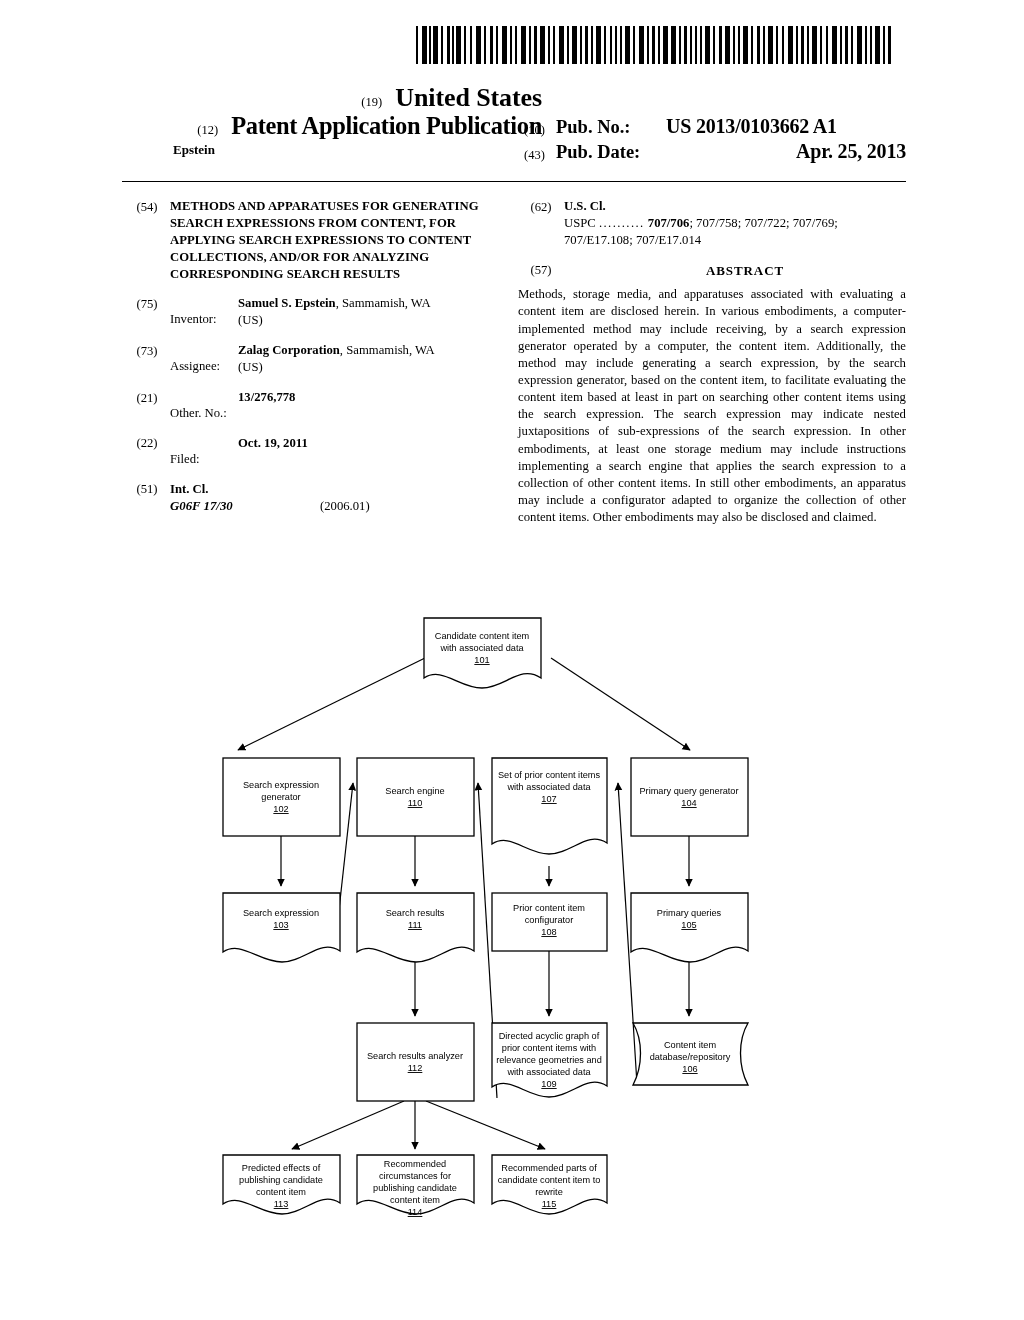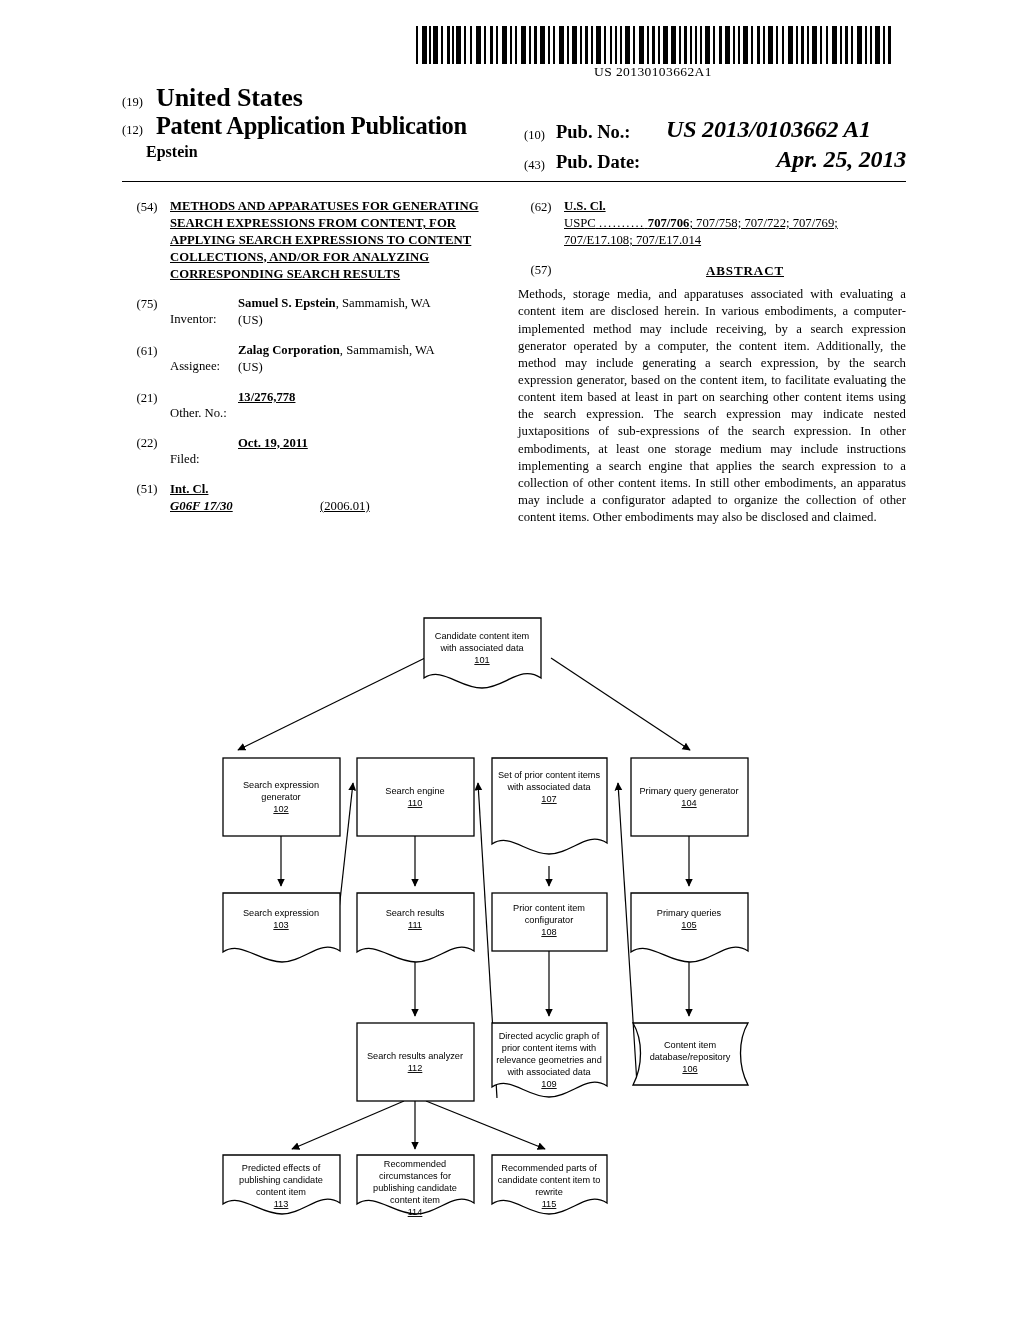--- a/index.html
+++ b/index.html
@@ -47,58 +47,57 @@
   .masthead {
     position: absolute;
     left: 122px;
     top: 84px;
     width: 784px;
     height: 92px;
   }
   .mh-left { position: absolute; left: 0; top: 0; width: 420px; }
   .mh-right { position: absolute; left: 402px; top: 30px; width: 390px; }
 
-  .row19, .row12, .row-inventor { display: flex; align-items: baseline; }
+  .row19, .row12, .row-inventor { display: flex; align-items: baseline; justify-content: flex-end; }
   .tagnum {
     font-size: 12.5px;
     width: 34px;
     flex: 0 0 34px;
   }
   .title-us {
     font-size: 26px;
     font-weight: bold;
     line-height: 1.08;
     letter-spacing: -0.1px;
   }
   .title-pap {
     font-size: 24.5px;
     font-weight: bold;
     line-height: 1.12;
     letter-spacing: -0.35px;
   }
   .inventor-name {
-    font-size: 16px;
-    font-weight: bold;
-    margin-left: 24px;
+    font-size: 13px;
+    font-weight: bold;
+    margin-left: 51px;
     line-height: 1.3;
     padding-top: 2px;
   }
 
   .pubrow { display: flex; align-items: flex-end; line-height: 1.25; }
   .pubrow .tagnum { width: 32px; flex: 0 0 32px; font-size: 12.5px; }
   .publabel {
     font-size: 18.5px;
     font-weight: bold;
     flex: 0 0 110px;
   }
   .pubvalue {
-    font-size: 24px;
+    font-size: 20px;
     font-weight: bold;
     letter-spacing: -0.2px;
-    font-style: italic;
   }
   .pubvalue.right {
     flex: 1;
     text-align: right;
     padding-right: 8px;
   }
 
   .rule-top {
     position: absolute;
     left: 122px;
@@ -123,21 +122,21 @@
   }
 
   .fld { display: flex; margin-bottom: 13px; }
   .fld .code {
     flex: 0 0 46px;
     font-size: 12.7px;
     line-height: 1.33;
     padding-top: 0.5px;
     text-align: center;
   }
-  .fld .body { flex: 1; font-size: 12.7px; line-height: 1.33; text-decoration: underline; }
+  .fld .body { flex: 1; font-size: 12.7px; line-height: 1.33; }
 
   .inv-title {
     font-weight: bold;
     font-size: 12.9px;
     line-height: 1.34;
     letter-spacing: 0.05px;
   }
 
   .lbl {
     display: inline-block;
@@ -289,21 +288,20 @@
         <rect x="437" y="0" width="2" height="38"></rect>
         <rect x="443" y="0" width="5" height="38"></rect>
         <rect x="451" y="0" width="2" height="38"></rect>
         <rect x="456" y="0" width="2" height="38"></rect>
         <rect x="461" y="0" width="5" height="38"></rect>
         <rect x="469" y="0" width="2" height="38"></rect>
         <rect x="474" y="0" width="3" height="38"></rect>
       </g>
     </svg>
   </div>
-  <div class="barcode-number">US 20130103662A1</div>
 
   <div class="masthead">
     <div class="mh-left">
       <div class="row19">
         <span class="tagnum">(19)</span>
         <span class="title-us">United States</span>
       </div>
       <div class="row12">
         <span class="tagnum">(12)</span>
         <span class="title-pap">Patent Application Publication</span>
@@ -335,21 +333,21 @@
     </div>
 
     <div class="fld" style="margin-top:6px;">
       <div class="code">(75)</div>
       <div class="body">
         <span class="lbl">Inventor:</span><span class="valwrap"><span class="b">Samuel S. Epstein</span><span>, Sammamish, WA</span><br><span>(US)</span></span>
       </div>
     </div>
 
     <div class="fld" style="margin-top:10px;">
-      <div class="code">(61)</div>
+      <div class="code">(73)</div>
       <div class="body">
         <span class="lbl">Assignee:</span><span class="valwrap"><span class="b">Zalag Corporation</span><span>, Sammamish, WA</span><br><span>(US)</span></span>
       </div>
     </div>
 
     <div class="fld" style="margin-top:10px;">
       <div class="code">(21)</div>
       <div class="body">
         <span class="lbl">Other. No.:</span><span class="b">13/276,778</span>
       </div>

